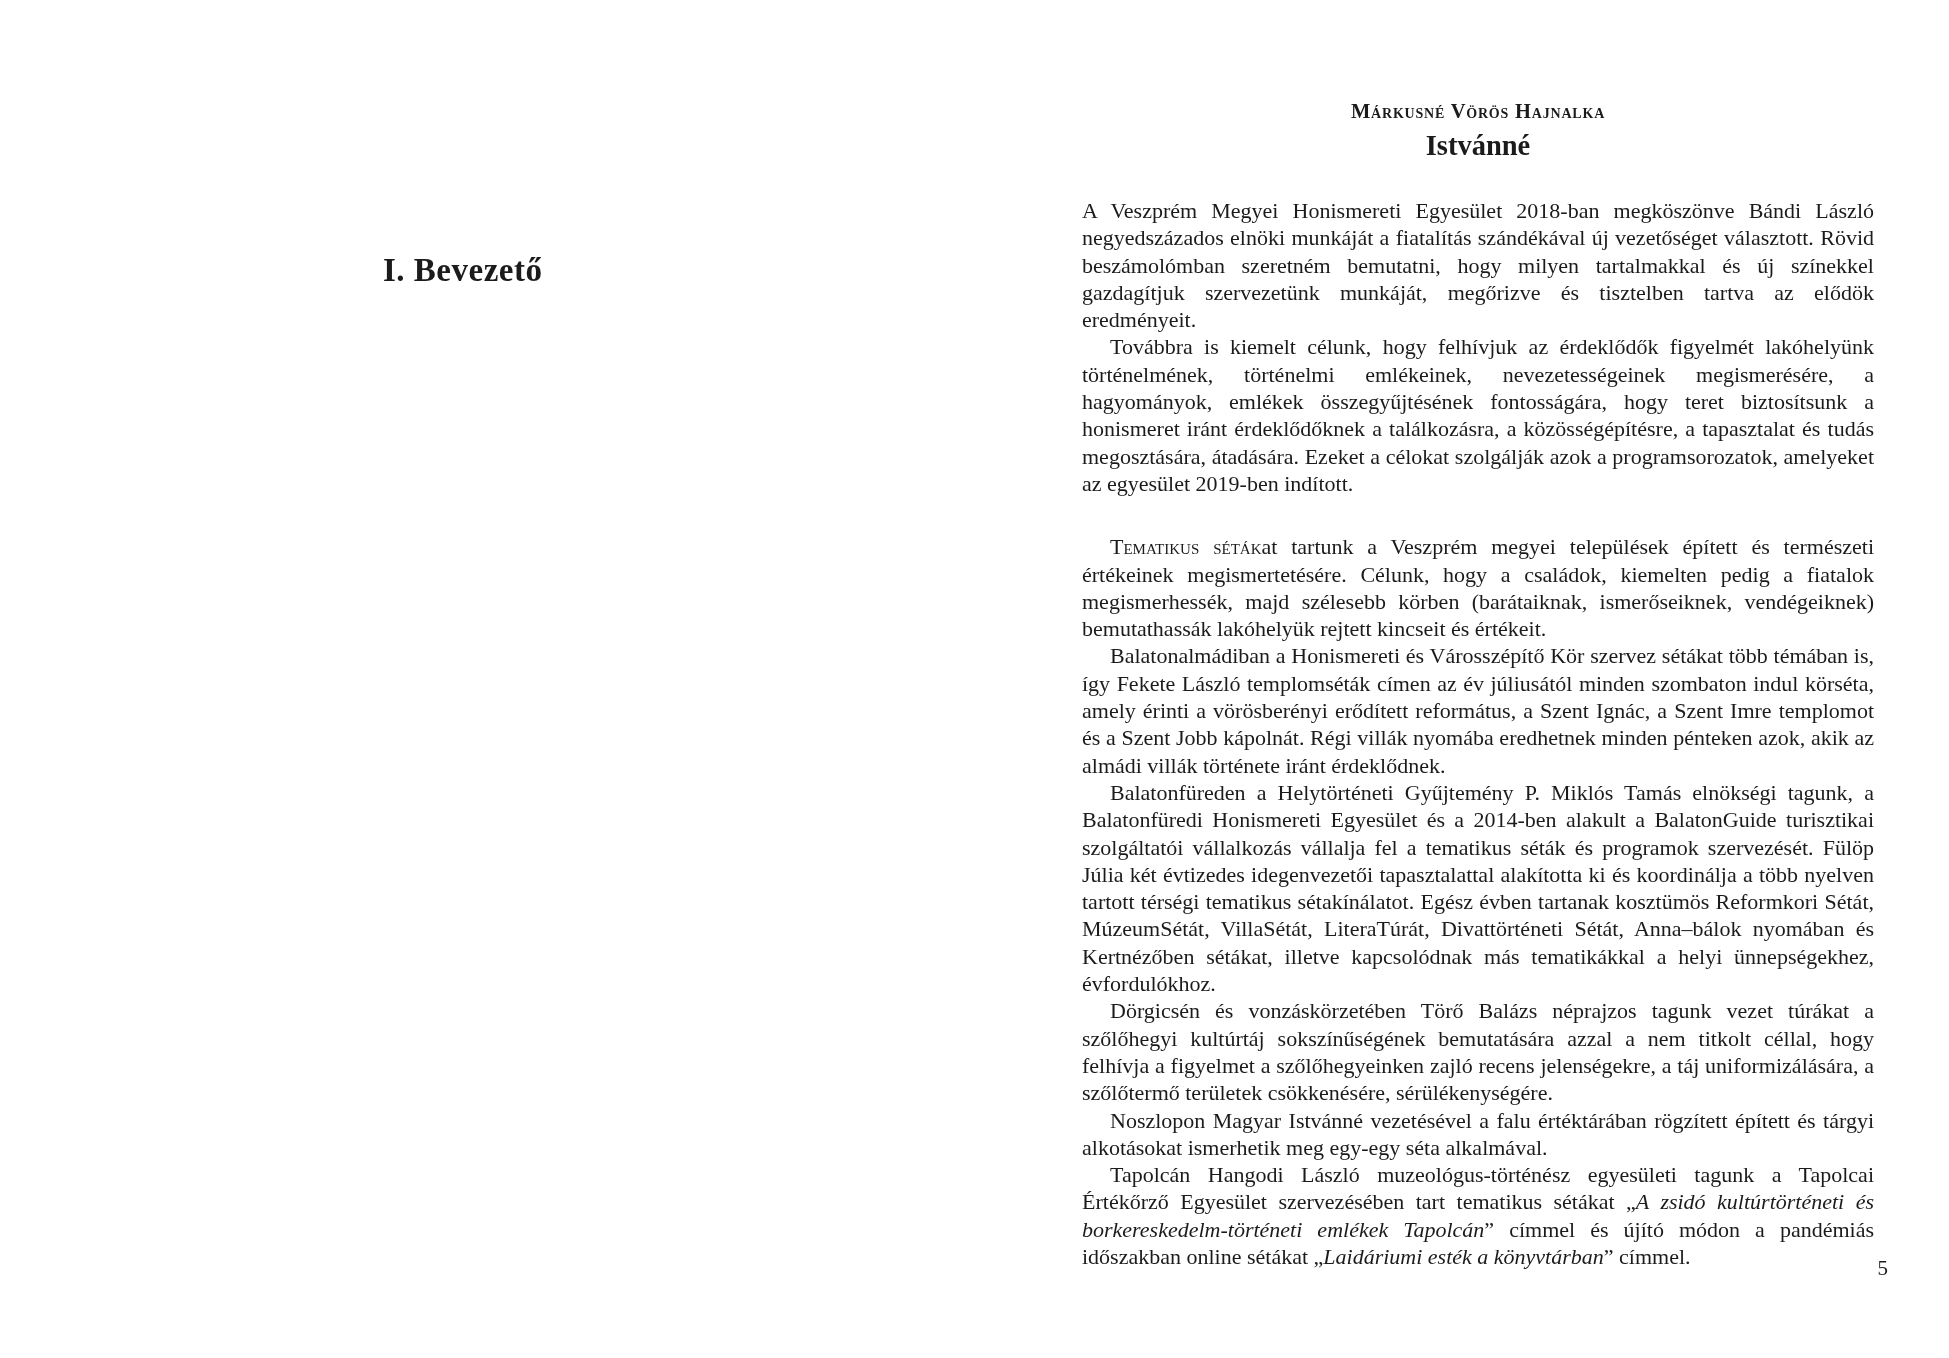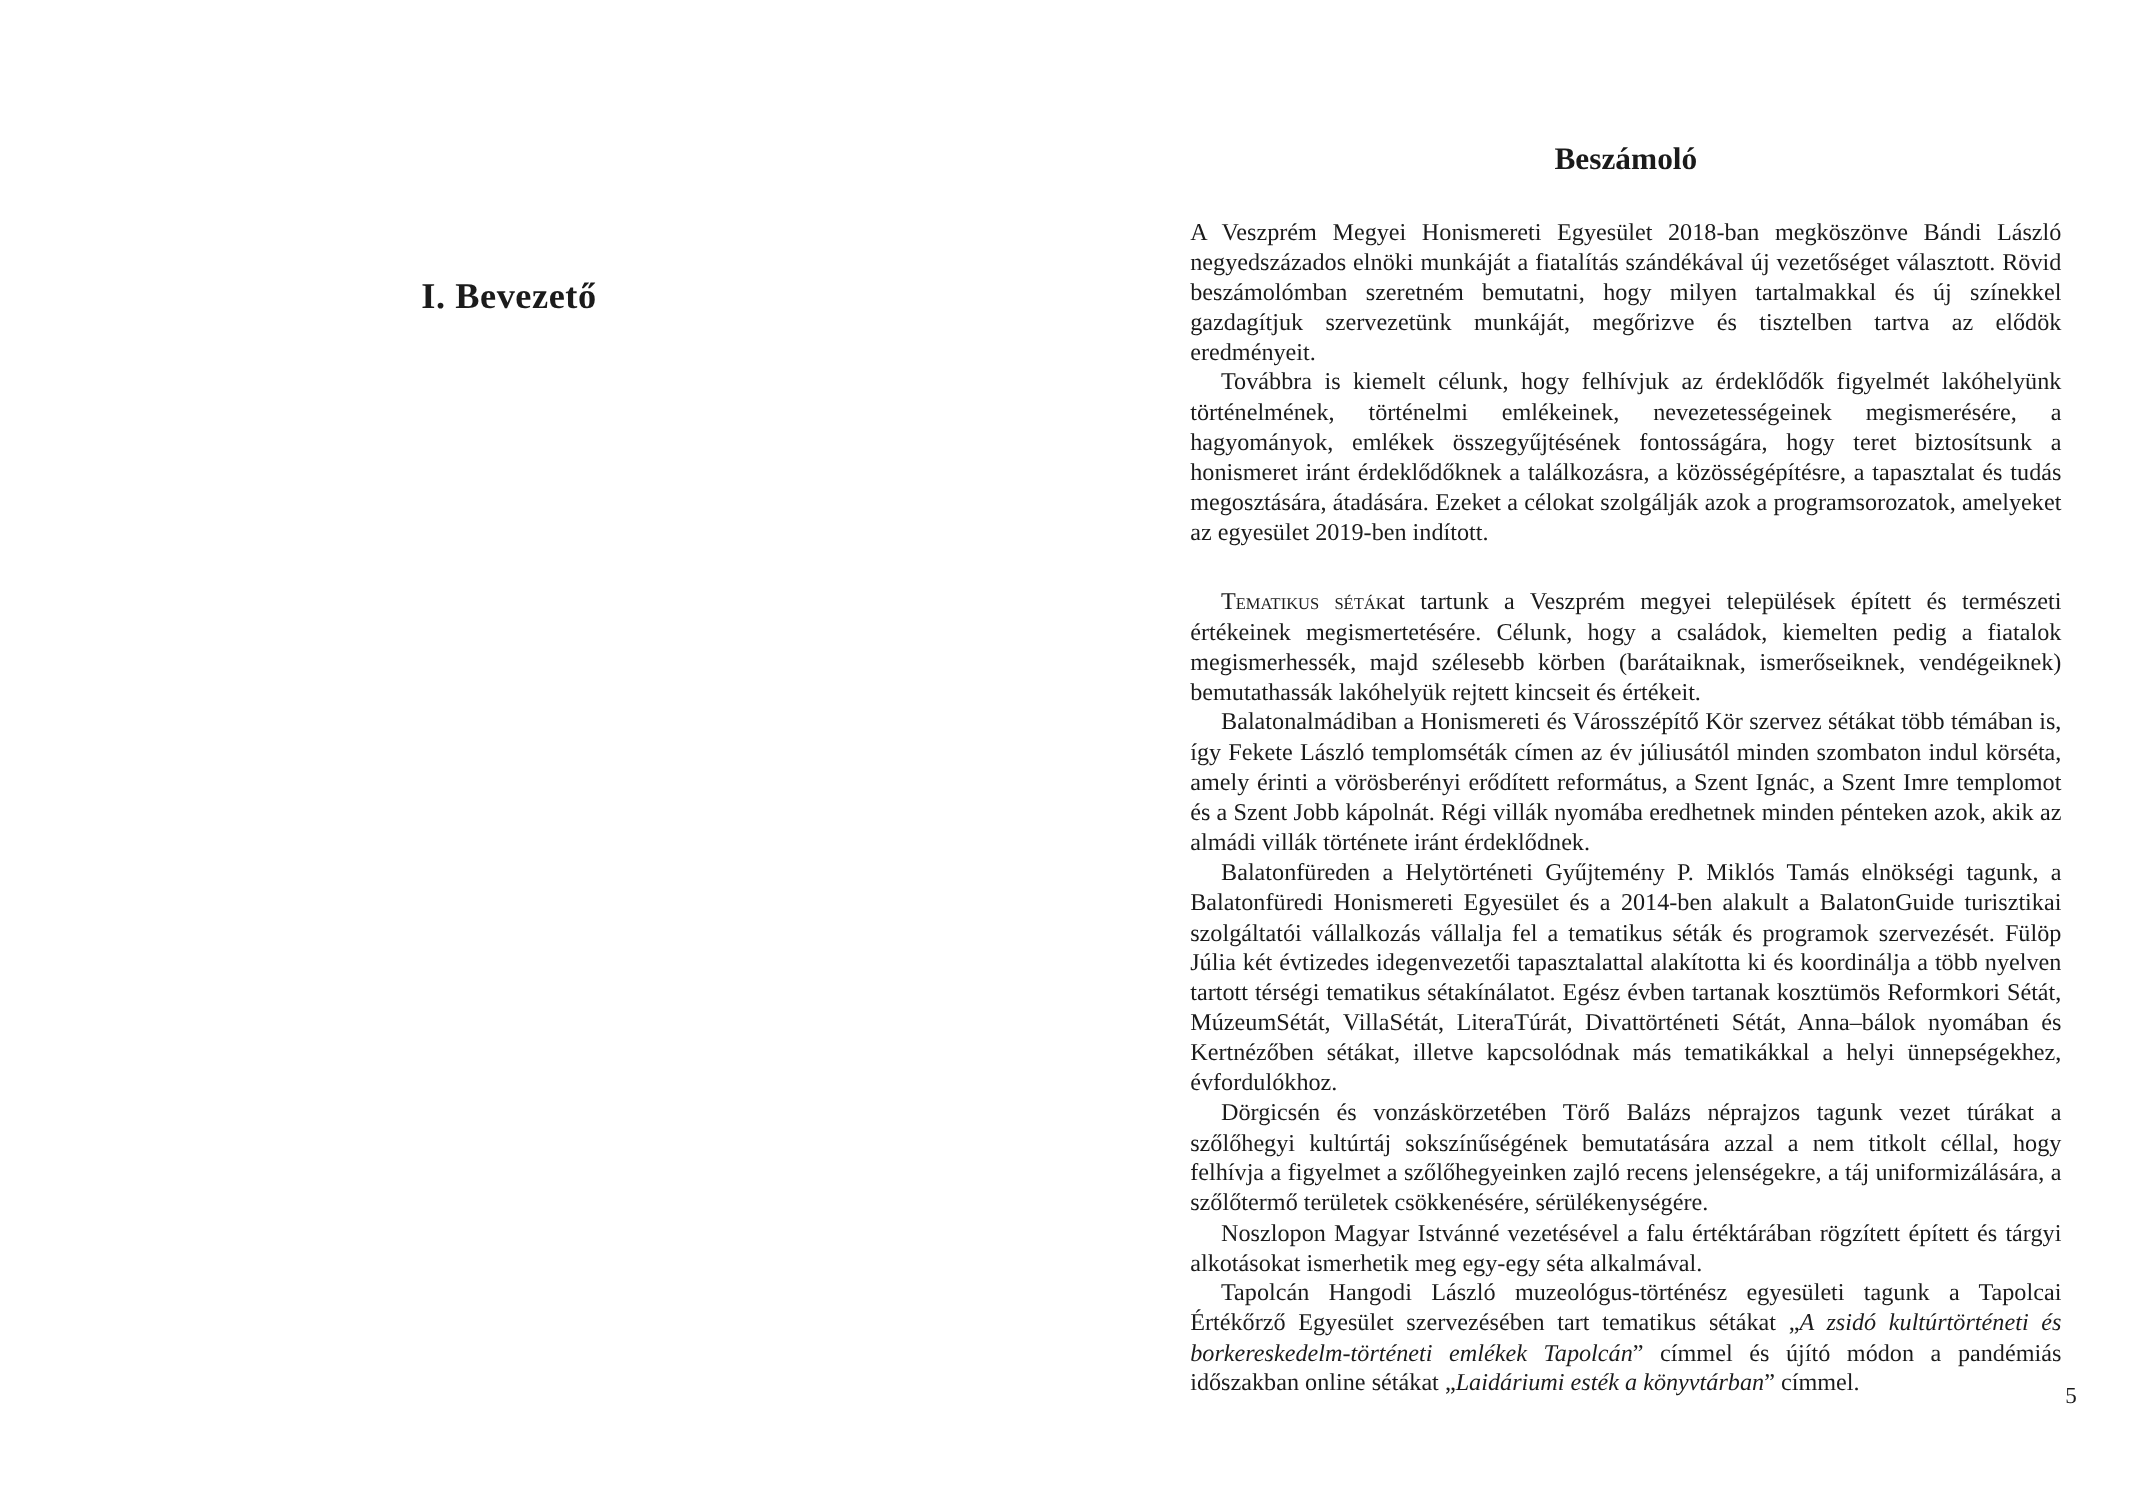--- a/index.html
+++ b/index.html
@@ -77,22 +77,23 @@
 <body>
 
 <div class="canvas">
 
   <div class="left-page">
     <h1 class="chapter-heading">I. Bevezető</h1>
   </div>
 
   <div class="right-page">
 
+    <div class="author">Márkusné Vörös Hajnalka</div>
 
-    <div class="title">Beszámoló</div>
+    <div class="title">Istvánné</div>
 
     <div class="body-text">
       <p class="para"><span>A Veszprém Megyei Honismereti Egyesület 2018-ban megköszönve Bándi László negyedszázados elnöki munkáját a fiatalítás szándékával új vezetőséget választott. Rövid beszámolómban szeretném bemutatni, hogy milyen tartalmakkal és új színekkel gazdagítjuk szervezetünk munkáját, megőrizve és tisztelben tartva az elődök eredményeit.</span></p>
       <p class="para indent"><span>Továbbra is kiemelt célunk, hogy felhívjuk az érdeklődők figyelmét lakóhelyünk történelmének, történelmi emlékeinek, nevezetességeinek megismerésére, a hagyományok, emlékek összegyűjtésének fontosságára, hogy teret biztosítsunk a honismeret iránt érdeklődőknek a találkozásra, a közösségépítésre, a tapasztalat és tudás megosztására, átadására. Ezeket a célokat szolgálják azok a programsorozatok, amelyeket az egyesület 2019-ben indított.</span></p>
       <p class="para indent space-before"><span class="smallcaps">Tematikus séták</span><span>at tartunk a Veszprém megyei települések épített és természeti értékeinek megismertetésére. Célunk, hogy a családok, kiemelten pedig a fiatalok megismerhessék, majd szélesebb körben (barátaiknak, ismerőseiknek, vendégeiknek) bemutathassák lakóhelyük rejtett kincseit és értékeit.</span></p>
       <p class="para indent"><span>Balatonalmádiban a Honismereti és Városszépítő Kör szervez sétákat több témában is, így Fekete László templomséták címen az év júliusától minden szombaton indul körséta, amely érinti a vörösberényi erődített református, a Szent Ignác, a Szent Imre templomot és a Szent Jobb kápolnát. Régi villák nyomába eredhetnek minden pénteken azok, akik az almádi villák története iránt érdeklődnek.</span></p>
       <p class="para indent"><span>Balatonfüreden a Helytörténeti Gyűjtemény P. Miklós Tamás elnökségi tagunk, a Balatonfüredi Honismereti Egyesület és a 2014-ben alakult a BalatonGuide turisztikai szolgáltatói vállalkozás vállalja fel a tematikus séták és programok szervezését. Fülöp Júlia két évtizedes idegenvezetői tapasztalattal alakította ki és koordinálja a több nyelven tartott térségi tematikus sétakínálatot. Egész évben tartanak kosztümös Reformkori Sétát, MúzeumSétát, VillaSétát, LiteraTúrát, Divattörténeti Sétát, Anna–bálok nyomában és Kertnézőben sétákat, illetve kapcsolódnak más tematikákkal a helyi ünnepségekhez, évfordulókhoz.</span></p>
       <p class="para indent"><span>Dörgicsén és vonzáskörzetében Törő Balázs néprajzos tagunk vezet túrákat a szőlőhegyi kultúrtáj sokszínűségének bemutatására azzal a nem titkolt céllal, hogy felhívja a figyelmet a szőlőhegyeinken zajló recens jelenségekre, a táj uniformizálására, a szőlőtermő területek csökkenésére, sérülékenységére.</span></p>
       <p class="para indent"><span>Noszlopon Magyar Istvánné vezetésével a falu értéktárában rögzített épített és tárgyi alkotásokat ismerhetik meg egy-egy séta alkalmával.</span></p>
       <p class="para indent"><span>Tapolcán Hangodi László muzeológus-történész egyesületi tagunk a Tapolcai Értékőrző Egyesület szervezésében tart tematikus sétákat „</span><span class="italic">A zsidó kultúrtörténeti és borkereskedelm-történeti emlékek Tapolcán</span><span>” címmel és újító módon a pandémiás időszakban online sétákat „</span><span class="italic">Laidáriumi esték a könyvtárban</span><span>” címmel.</span></p>

